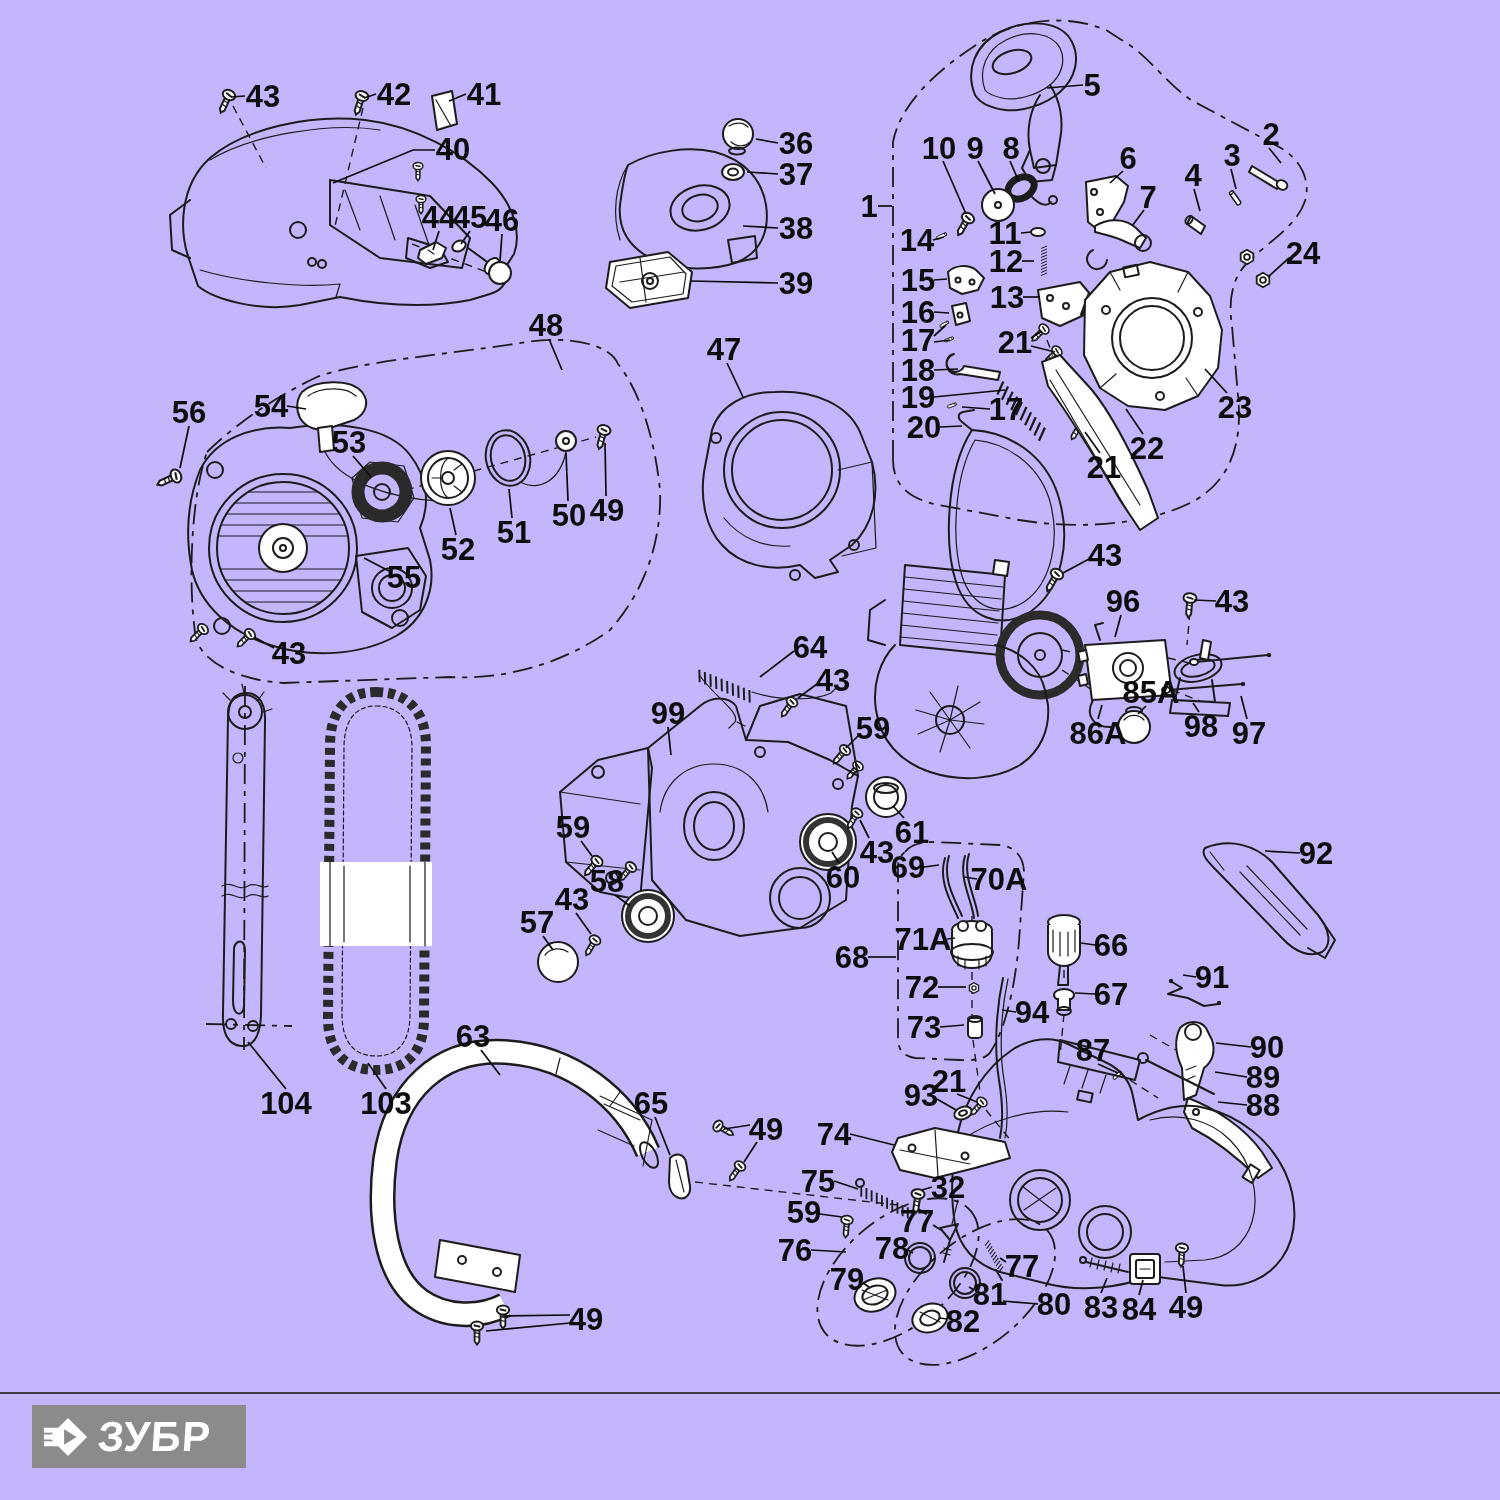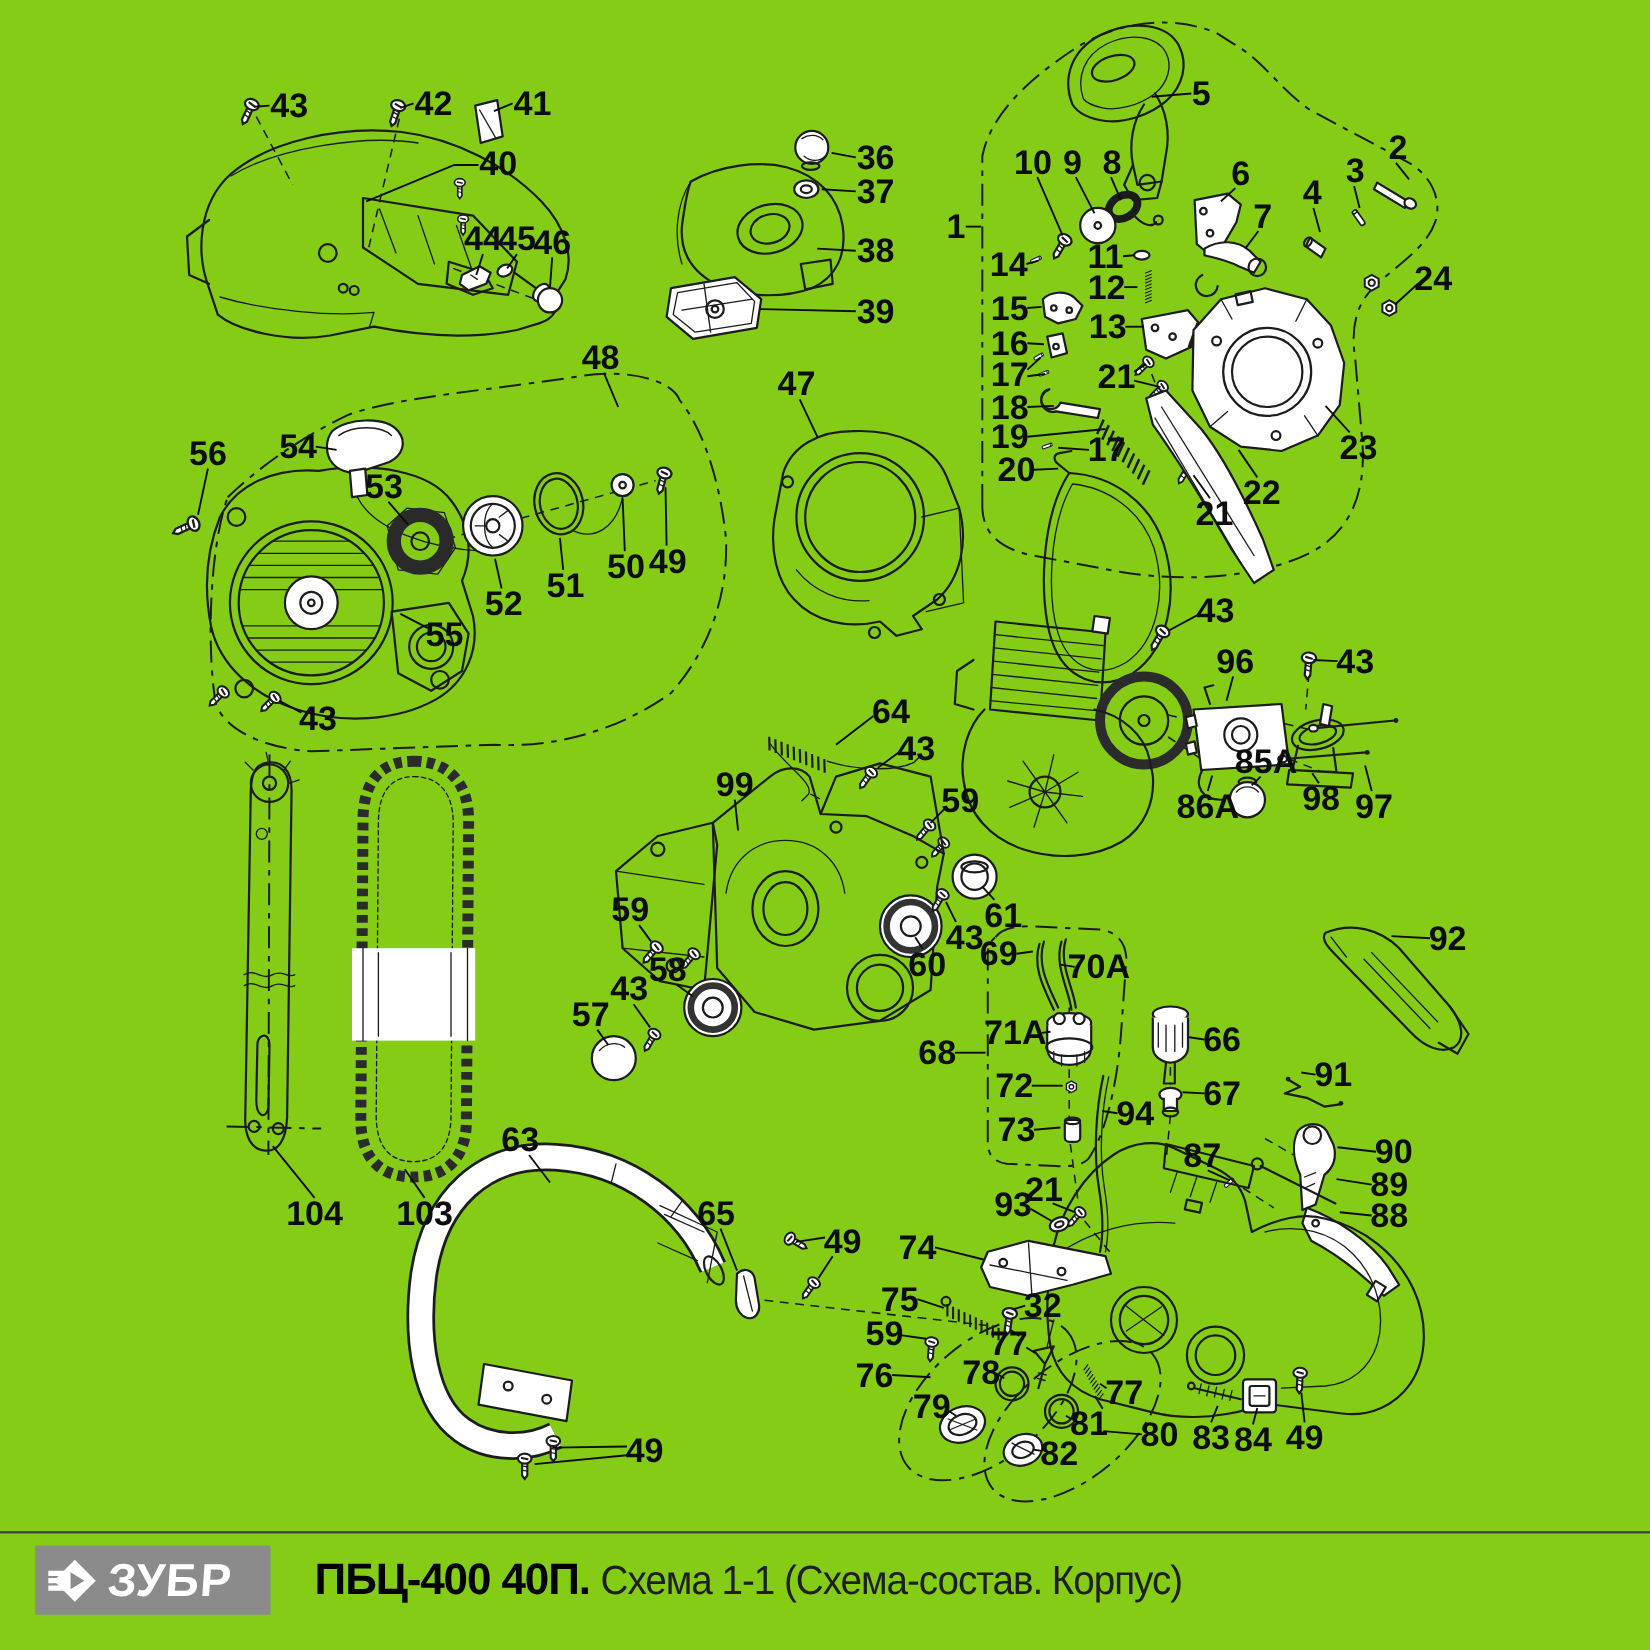--- a/index.html
+++ b/index.html
@@ -1,16 +1,16 @@
 <!DOCTYPE html>
 <html><head>
 <meta charset="utf-8">
 <style>
   html,body{margin:0;padding:0;background:#fff}
-  .stage{position:relative;width:1500px;height:1500px;background:#84cc16;overflow:hidden;
+  .stage{position:relative;width:1500px;height:1500px;background:#c4b5fd;overflow:hidden;
          font-family:"Liberation Sans",sans-serif}
   svg{display:block}
   .p{fill:none;stroke:#1c1c1c;stroke-width:2;stroke-linecap:round;stroke-linejoin:round}
   .pw{fill:#fff;stroke:#1c1c1c;stroke-width:2;stroke-linejoin:round}
   .thin{stroke-width:1.2}
   .dd{fill:none;stroke:#1c1c1c;stroke-width:1.4;stroke-dasharray:8 6}
   .bd{fill:none;stroke:#1c1c1c;stroke-width:1.8;stroke-dasharray:20 7 5 7}
   .ld{fill:none;stroke:#0d0d0d;stroke-width:1.7}
   .lbl{font-family:"Liberation Sans",sans-serif;font-weight:bold;font-size:31px;fill:#0d0d0d}
   
@@ -1005,17 +1005,14 @@
 
 <div class="footer-rule"></div>
 <div class="logo" title="ЗУБР">
   <svg width="52" height="52" viewBox="0 0 54 54">
     <rect x="13" y="13" width="28" height="28" transform="rotate(45 27 27)" fill="#fff"></rect>
     <path d="M23,19 L36,27 L23,35 Z" fill="#8b8b8b"></path>
     <path d="M2,20 H17 M2,27 H21 M2,34 H17" stroke="#fff" stroke-width="5"></path>
   </svg>
   <span class="logo-text">ЗУБР</span>
 </div>
-<div class="title">
-  <span class="t-bold">ПБЦ-400 40П.</span><span class="t-light">Схема 1-1 (Схема-состав. Корпус)</span>
+
 </div>
 
-</div>
-
 </body></html>

